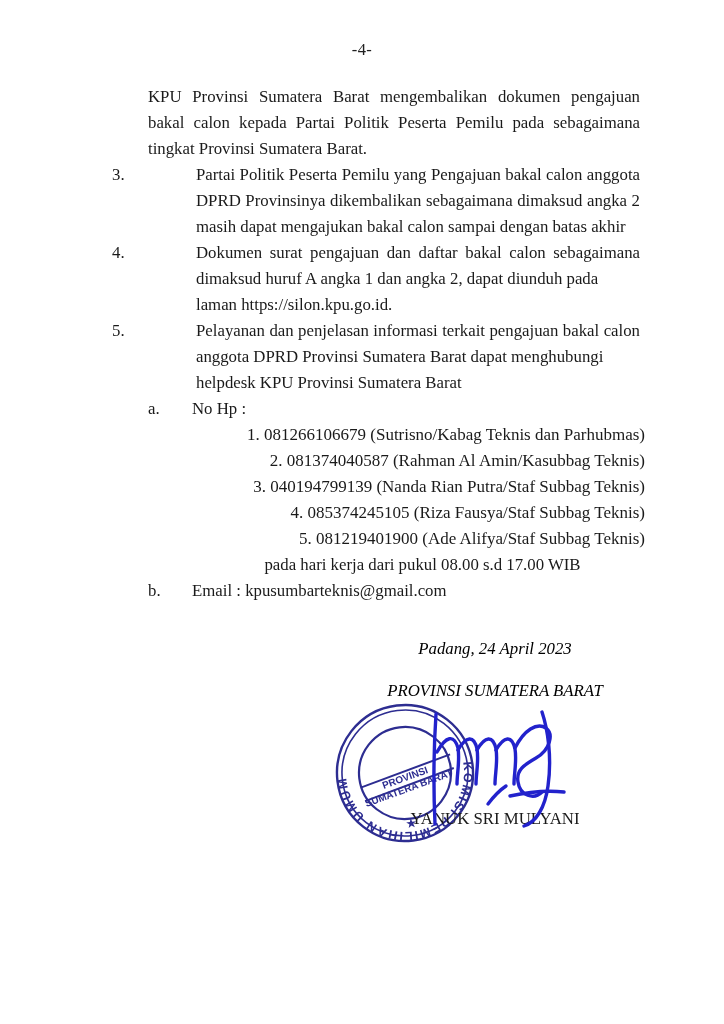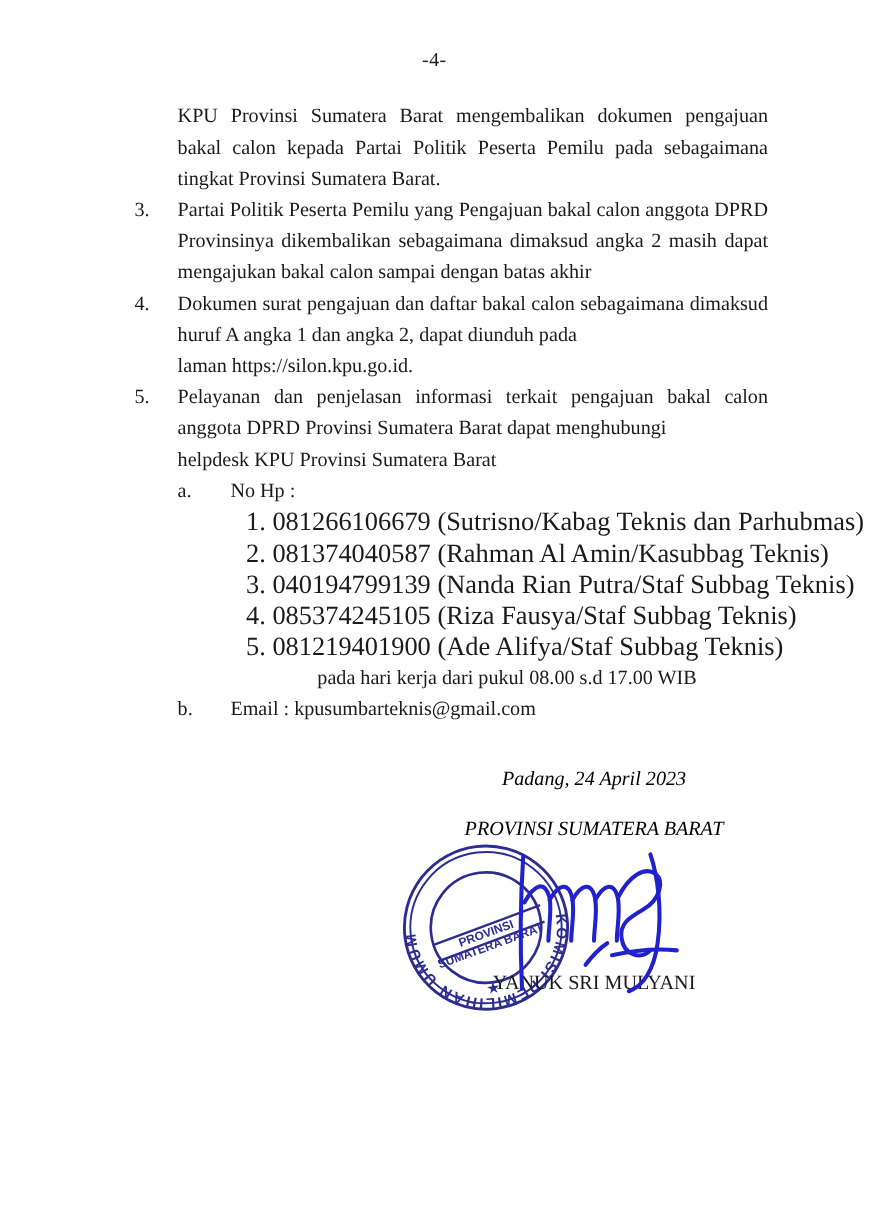--- a/index.html
+++ b/index.html
@@ -72,20 +72,21 @@
     text-align: left;
     color: #1a1a1a;
   }
   .num-body {
     flex: 1 1 auto;
     font-size: 16.8px;
     line-height: 26px;
     text-align: justify;
     text-justify: inter-word;
     color: #1a1a1a;
+    margin-left: 48px;
   }
   
   .num-body > .lastline,
   .para > .lastline {
     text-align: left;
   }
 
   
   .letter-row {
     display: flex;
@@ -105,23 +106,23 @@
     line-height: 26px;
     text-align: left;
   }
 
   
   .phone-list {
     margin-left: 93px;
     width: 440px;
   }
   .phone-item {
-    font-size: 22px;
-    line-height: 26px;
-    text-align: center;
+    font-size: 17px;
+    line-height: 26px;
+    text-align: right;
     white-space: nowrap;
   }
   .hours {
     margin-left: 93px;
     font-size: 16.8px;
     line-height: 26px;
     text-align: center;
   }
 
   

